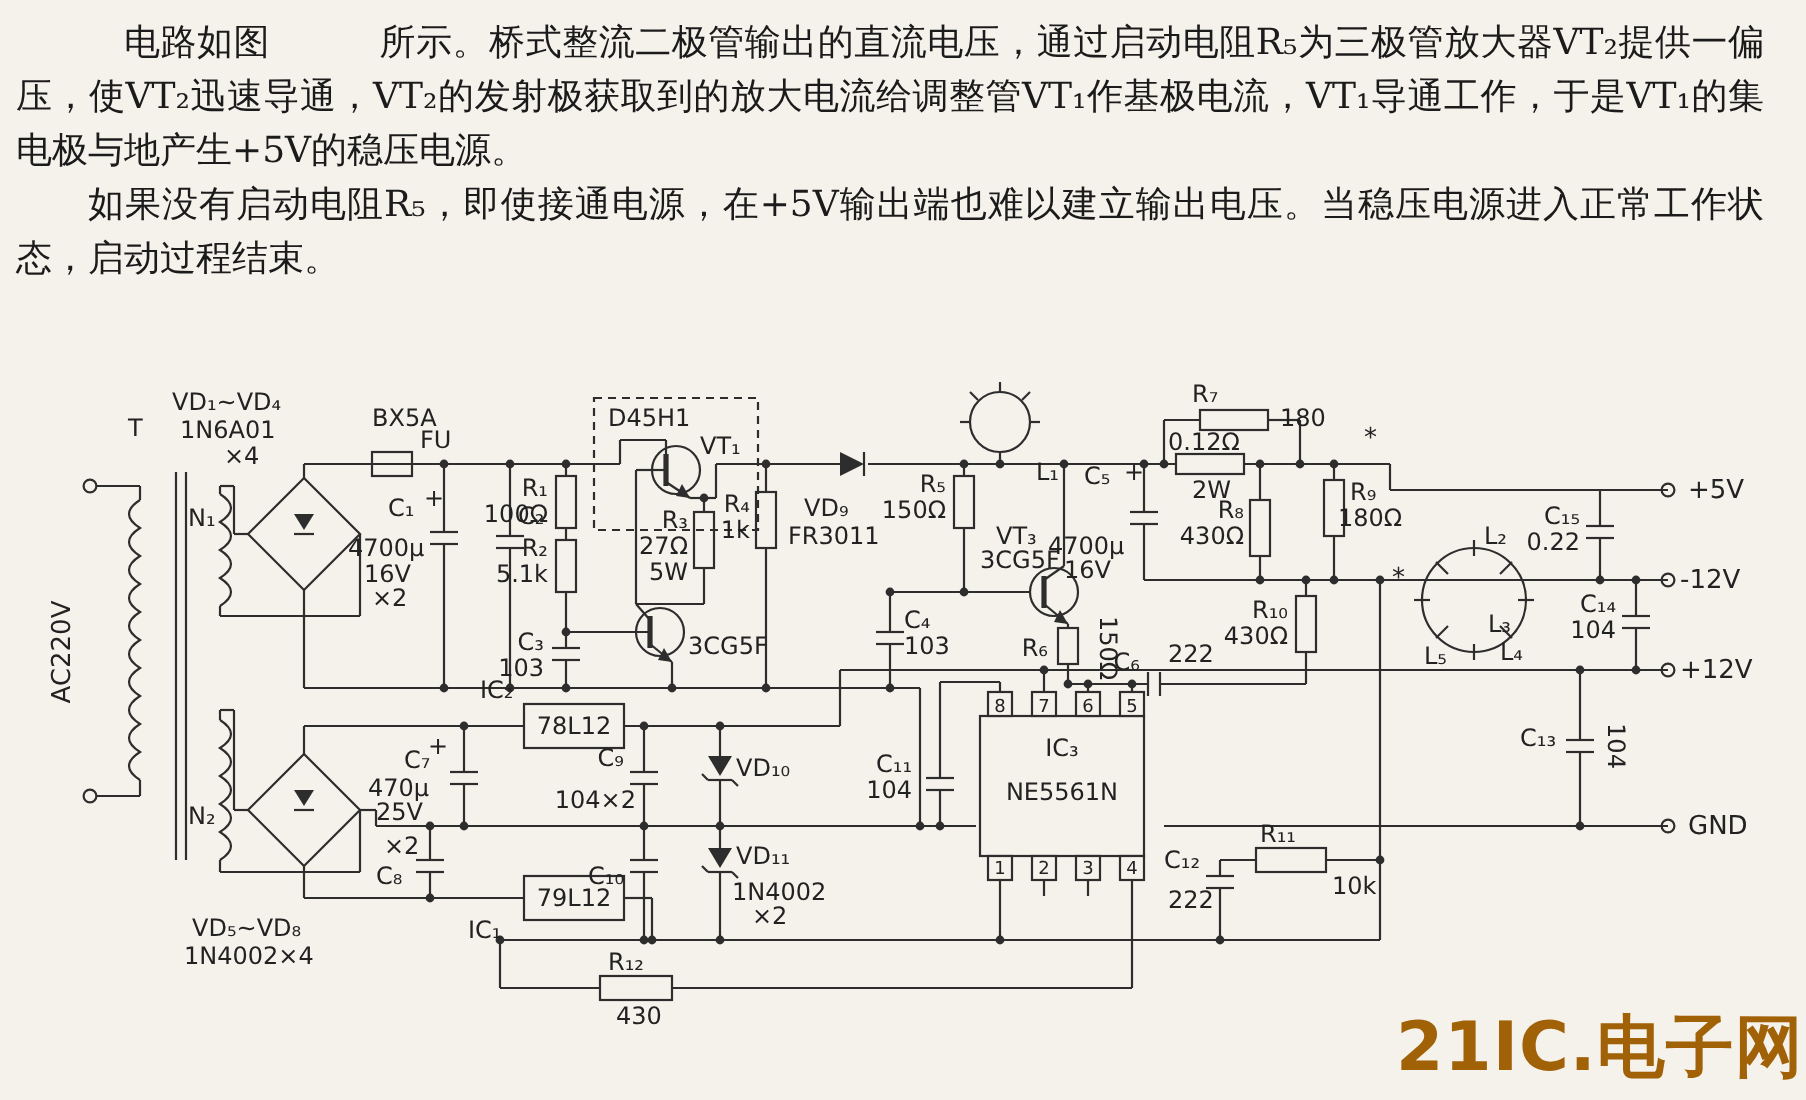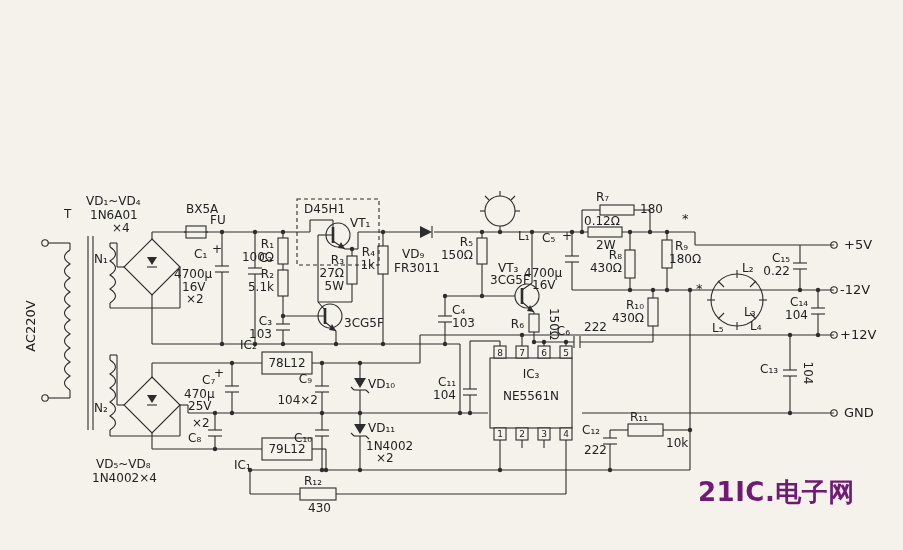--- a/index.html
+++ b/index.html
@@ -13,28 +13,32 @@
   svg text{font-family:"DejaVu Sans", sans-serif;font-size:12px;fill:#222;stroke:none;}
   svg .lbl13{font-size:13px;}
   svg .pin{font-size:9px;text-anchor:middle;}
   svg .mid{text-anchor:middle;} svg .end{text-anchor:end;}
   svg line,svg path,svg rect,svg circle,svg polygon,svg polyline{stroke:#2d2d2d;stroke-width:1.1;fill:none;}
   svg .fill{fill:#2d2d2d;stroke:none;}
   svg .dot{fill:#2d2d2d;stroke:none;}
   svg .bar{stroke-width:2.6;}
   svg .dash{stroke-dasharray:4 3;}
   svg .pinbox{fill:#f5f2ec;}
-  .wm{position:absolute;left:698px;top:475px;font-family:"DejaVu Sans", sans-serif;
-      font-weight:bold;font-size:26px;color:#701a75;letter-spacing:0.5px;}
+  .wm{position:absolute;left:698px;top:501px;font-family:"DejaVu Sans", sans-serif;
+      font-weight:bold;font-size:34px;color:#a16207;letter-spacing:0.5px;}
 </style>
 </head>
 <body>
 
 <div class="page">
 
+  <div class="desc">
+    <p class="p1">电路如图　　　所示。桥式整流二极管输出的直流电压，通过启动电阻R₅为三极管放大器VT₂提供一偏压，使VT₂迅速导通，VT₂的发射极获取到的放大电流给调整管VT₁作基极电流，VT₁导通工作，于是VT₁的集电极与地产生+5V的稳压电源。</p>
+    <p class="p2">如果没有启动电阻R₅，即使接通电源，在+5V输出端也难以建立输出电压。当稳压电源进入正常工作状态，启动过程结束。</p>
+  </div>
 
   <svg class="circuit" width="903" height="550" viewBox="0 0 903 550">
 
     <g>
 
       <line x1="48" y1="243" x2="70" y2="243"></line>
         <line x1="48" y1="398" x2="70" y2="398"></line>
       <line x1="70" y1="243" x2="70" y2="250"></line>
         <line x1="70" y1="390" x2="70" y2="398"></line>
       <line x1="110" y1="247" x2="110" y2="243"></line>

